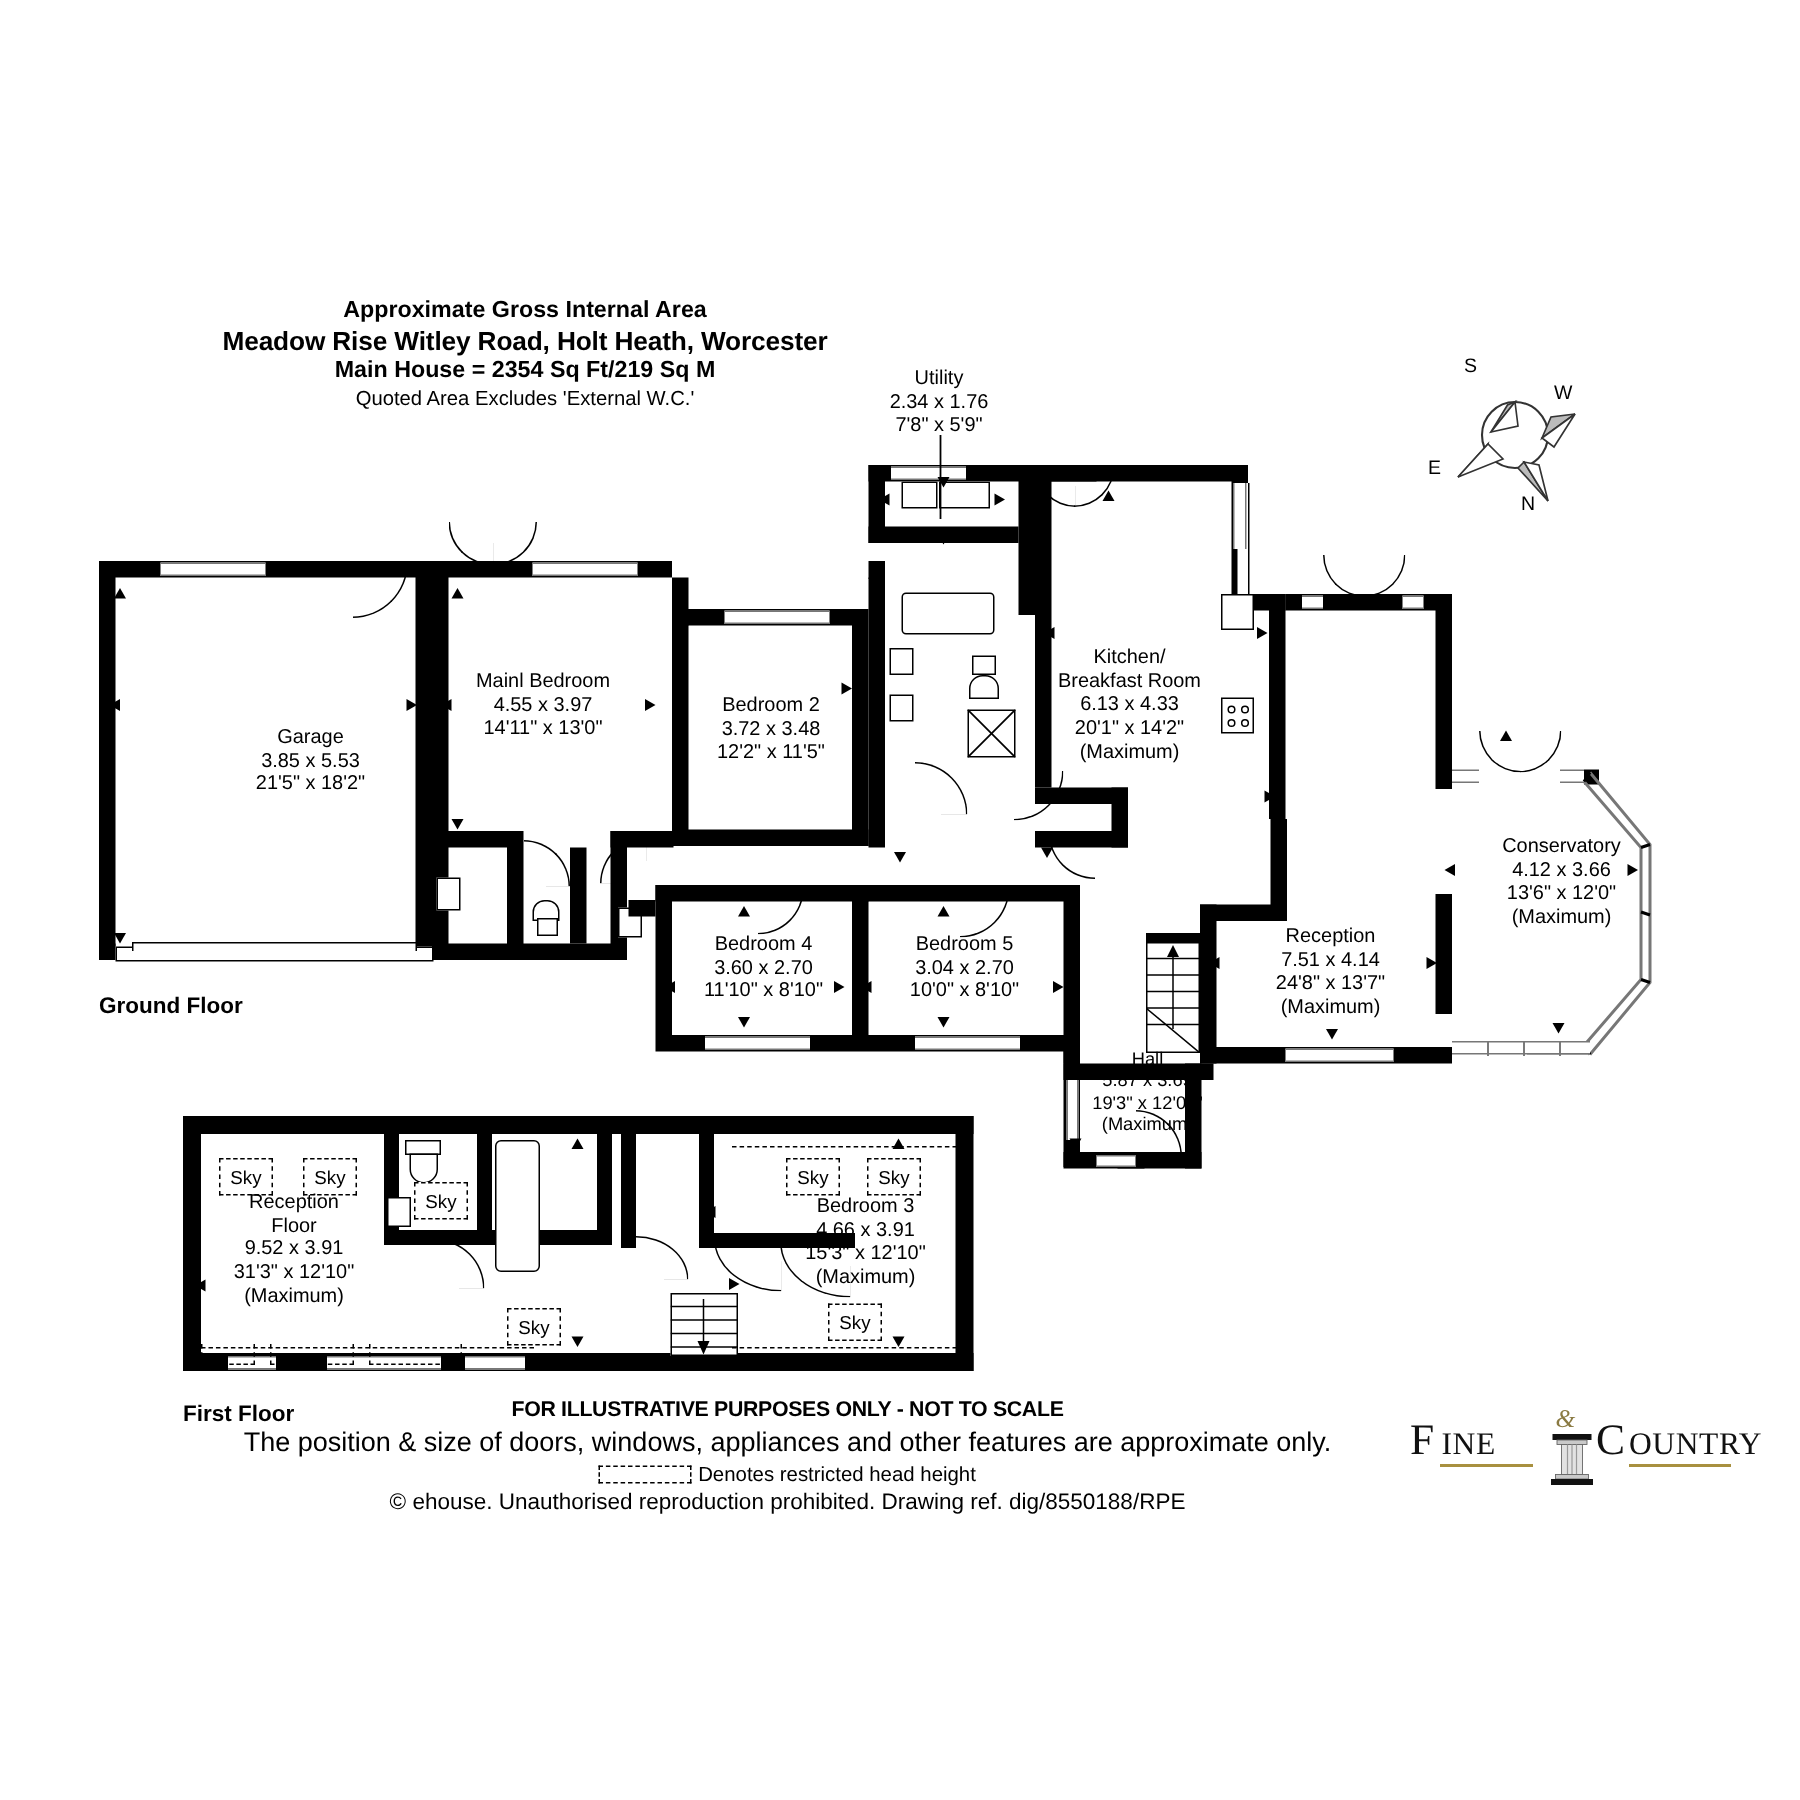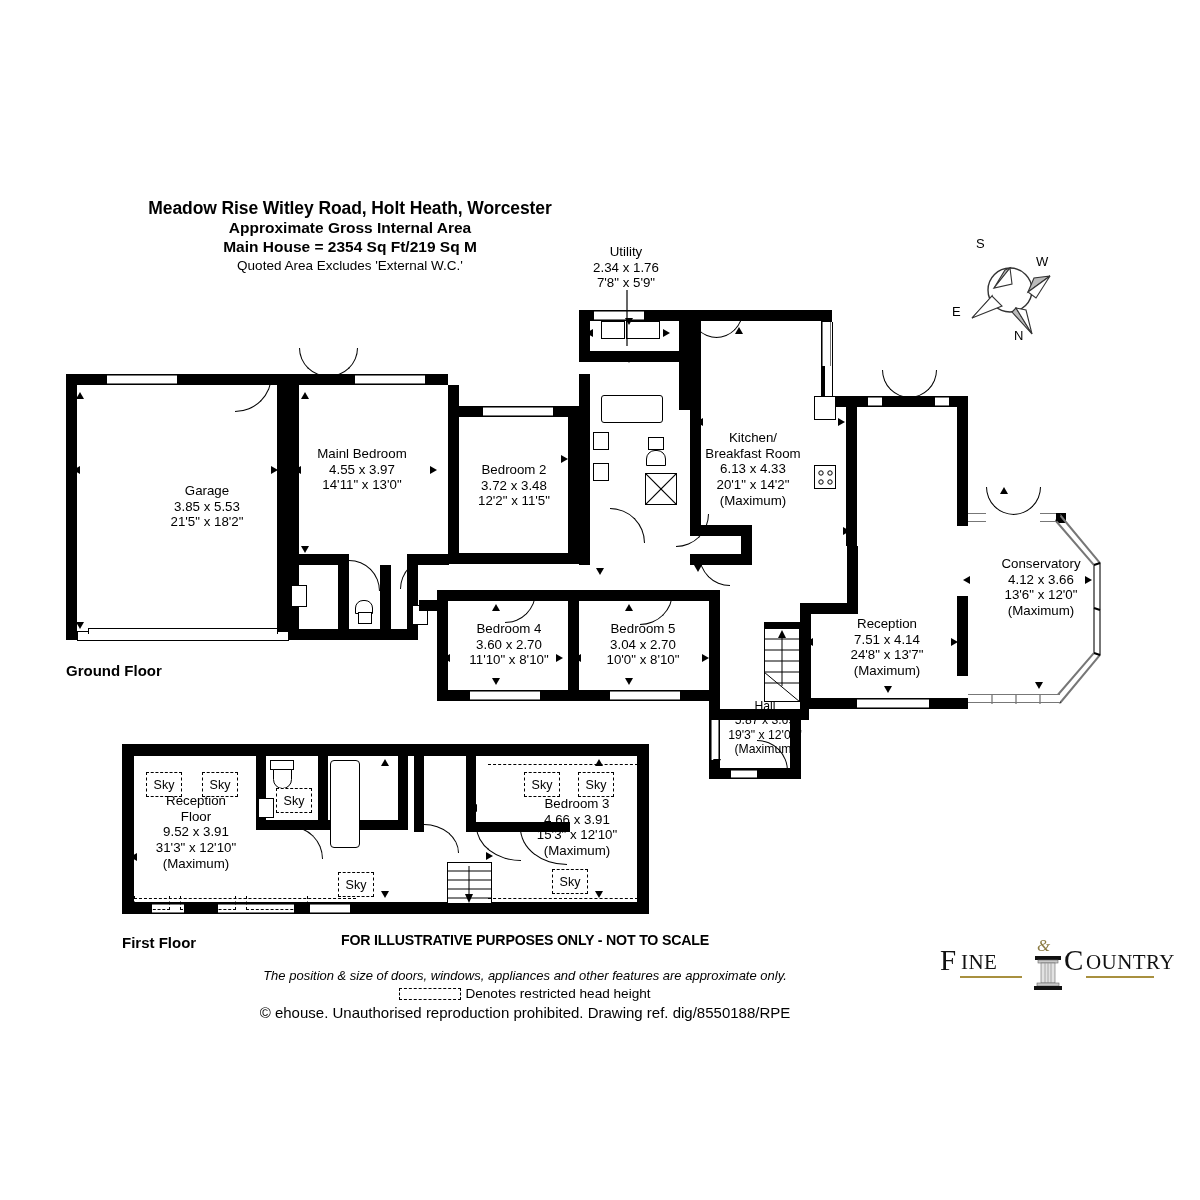--- a/index.html
+++ b/index.html
@@ -55,21 +55,21 @@
        font-size:12.5px;text-align:center;box-sizing:border-box;
        display:flex;align-items:center;justify-content:center;}
 
   
   .compass{position:absolute;left:950px;top:232px;width:120px;height:118px;}
   .compass .cl{position:absolute;font-size:13px;}
 
   
   .footer{position:absolute;left:120px;top:932px;width:810px;text-align:center;}
   .f1{font-size:14.2px;font-weight:bold;letter-spacing:-0.2px;}
-  .f2{font-size:13px;margin-top:20px;font-style:italic;}
+  .f2{font-size:18px;margin-top:3px;}
   .f3{font-size:13.6px;margin-top:3px;}
   .f4{font-size:15px;margin-top:3px;}
   .denote-row{display:flex;align-items:center;justify-content:center;gap:4px;}
   .denote-box{width:62px;height:12px;border:1.3px dashed #000;box-sizing:border-box;}
 
   
   .logo{position:absolute;left:940px;top:936px;width:215px;height:56px;}
   .logo-txt{position:absolute;top:8px;font-family:"Liberation Serif", serif;
             font-size:29px;letter-spacing:0.4px;color:#111;}
   .logo-sc{font-size:21px;}
@@ -77,22 +77,22 @@
             font-size:17px;color:#8a7a42;font-style:italic;}
   .logo-rule{position:absolute;height:2.4px;background:#a8903f;}
   .col{position:absolute;left:92px;top:18px;width:32px;height:36px;}
 </style>
 </head>
 <body>
 
 <div id="stage">
 
   <div class="header">
+    <span class="ln h-sub">Approximate Gross Internal Area</span>
     <span class="ln h-title">Meadow Rise Witley Road, Holt Heath, Worcester</span>
-    <span class="ln h-sub">Approximate Gross Internal Area</span>
     <span class="ln h-sub">Main House = 2354 Sq Ft/219 Sq M</span>
     <span class="ln h-note">Quoted Area Excludes 'External W.C.'</span>
   </div>
 
   <div class="compass">
     <svg width="120" height="118" viewBox="0 0 120 118">
       <circle cx="60" cy="58" r="22" fill="#fff" stroke="#333" stroke-width="1.4"></circle>
 
       <polygon points="60,36 44,56 55,38" fill="#bbb" stroke="#333" stroke-width="1.1"></polygon>
       <polygon points="60,36 44,56 62,52" fill="#fff" stroke="#333" stroke-width="1.1"></polygon>

